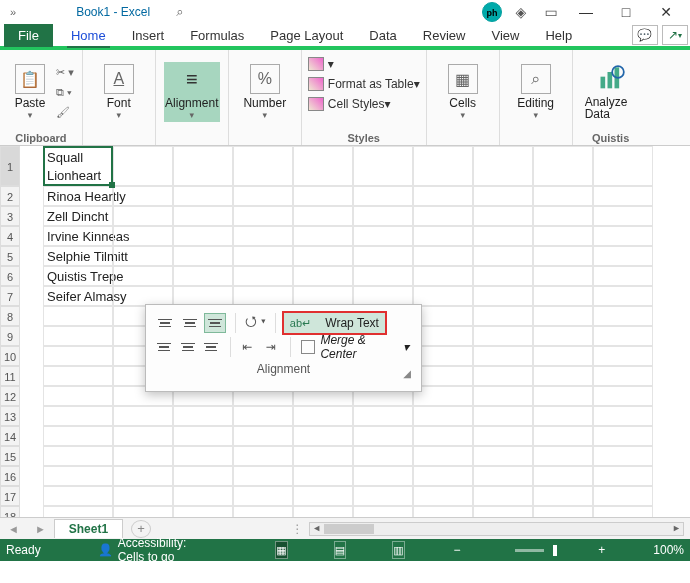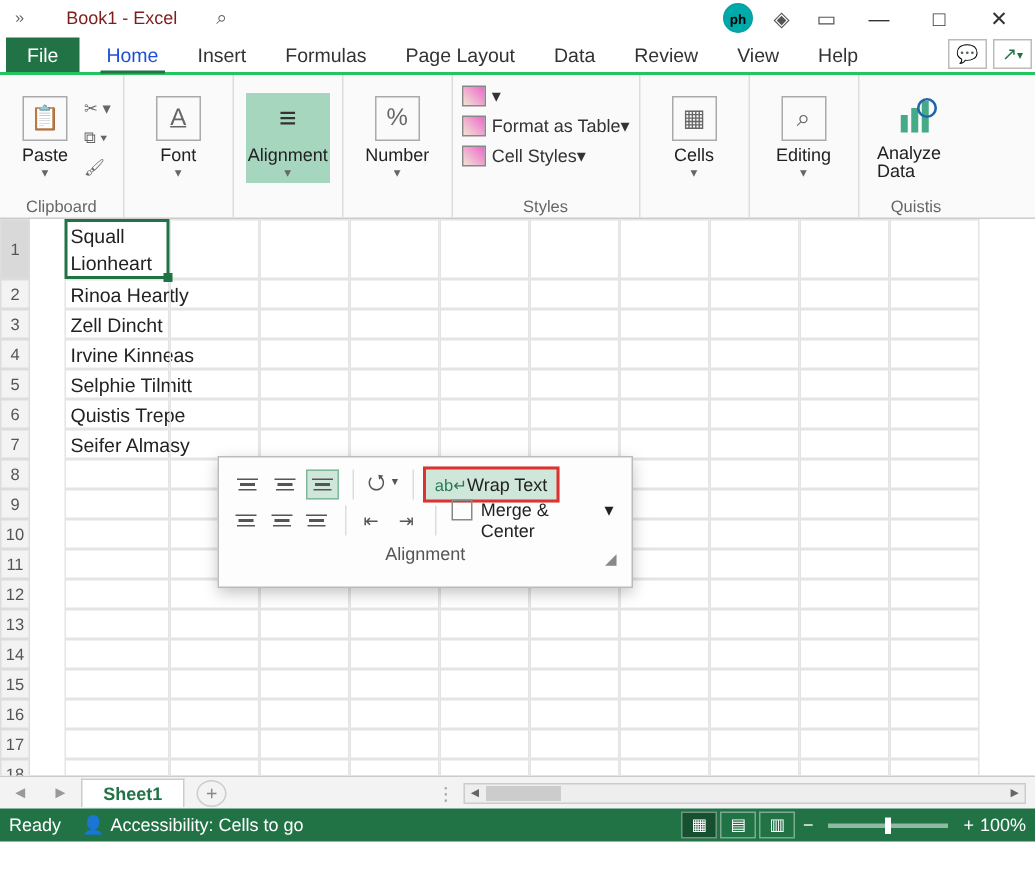--- a/index.html
+++ b/index.html
@@ -1,38 +1,38 @@
 <!DOCTYPE html>
 <html><head>
   <meta charset="utf-8">
   <style>
     * { box-sizing: border-box; margin: 0; padding: 0; font-family: "Segoe UI", Arial, sans-serif; }
     body { width: 690px; height: 583px; background: #fff; overflow: hidden; font-size: 12px; color: #222; position: relative; }
     
     .titlebar { height: 24px; display: flex; align-items: center; padding: 0 4px; }
     .titlebar .arrows { font-size: 11px; color: #666; padding: 0 6px; }
-    .titlebar .title { flex: 0 0 auto; font-size: 12px; color: #7f1d1d; margin-left: 22px; }
+    .titlebar .title { flex: 0 0 auto; font-size: 12px; color: #0369a1; margin-left: 54px; }
     .titlebar .spacer { flex: 1; }
     .titlebar .icon { width: 30px; text-align: center; font-size: 14px; color: #555; }
     .titlebar .logo { width: 20px; height: 20px; border-radius: 50%; background: #0aa; color: #000; font-size: 9px; font-weight: bold; text-align: center; line-height: 20px; margin: 0 4px; border:1px solid #06a0a0;}
     .winbtn { width: 40px; text-align: center; font-size: 14px; color: #333; }
     
-    .tabsrow { height: 26px; display: flex; align-items: center; border-bottom: 2px solid #22c55e; padding-left: 4px; }
+    .tabsrow { height: 26px; display: flex; align-items: center; border-bottom: 4px solid #22c55e; padding-left: 4px; }
     .filetab { background: #217346; color: #fff; padding: 4px 14px; font-size: 13px; margin-right: 8px; }
     .tab { padding: 4px 10px; font-size: 13px; color: #333; margin-right: 6px; position: relative; }
     .tab.active { color: #1d4ed8; }
     .tab.active::after { content: ""; position: absolute; left: 6px; right: 6px; bottom: -1px; height: 2px; background: #217346; }
     .tabsrow .spacer { flex: 1; }
     .tabsrow .boxicon { width: 26px; height: 20px; border: 1px solid #bbb; margin: 0 2px; display: flex; align-items: center; justify-content: center; font-size: 12px; color: #333; }
     .tabsrow .boxicon.green { color: #217346; }
     
     .ribbon { height: 96px; display: flex; border-bottom: 1px solid #ccc; background: #fafafa; }
     .rgroup { display: flex; flex-direction: column; align-items: center; padding: 4px 8px 1px; border-right: 1px solid #ddd; }
     .rgroup .body { flex: 1; display: flex; align-items: center; }
-    .rgroup .label { font-size: 11px; color: #666; padding-top: 2px; }
+    .rgroup .label { font-size: 11px; color: #666; padding-top: 2px; font-weight: bold; }
     .bigbtn { display: flex; flex-direction: column; align-items: center; justify-content: center; padding: 2px 4px; font-size: 12px; width: 56px; }
     .bigbtn .ico { width: 30px; height: 30px; border: 1px solid #aaa; margin-bottom: 2px; display: flex; align-items: center; justify-content: center; font-size: 16px; color: #666; }
     .bigbtn .caret { font-size: 9px; color: #666; }
     .rgroup.alignment .bigbtn { background: #a7d6bf; }
     .rgroup.alignment .bigbtn .ico { background: #a7d6bf; border: none; font-size: 20px; color: #333; }
     .clipside { display: flex; flex-direction: column; justify-content: space-around; height: 60px; margin-left: 4px; }
     .clipside div { font-size: 11px; color: #666; }
     .styline { display: flex; align-items: center; font-size: 12px; color: #333; padding: 1px 2px; height: 20px;}
     .styline .sico { width: 16px; height: 14px; margin-right: 4px; border: 1px solid #888; display: inline-block; background: linear-gradient(45deg,#f0e6d2,#e6c); }
     .styles .body { flex-direction: column; align-items: flex-start; }
@@ -51,36 +51,36 @@
     
     .popup { position: absolute; left: 145px; top: 158px; width: 277px; height: 88px; background: #fdfdfd; border: 1px solid #bbb; box-shadow: 0 3px 10px rgba(0,0,0,0.25); z-index: 20; padding: 6px 8px 2px; }
     .popup .prow { display: flex; align-items: center; height: 24px; }
     .alignico { width: 22px; height: 20px; margin-right: 3px; border: 1px solid transparent; display: flex; flex-direction: column; justify-content: center; align-items: center; padding: 2px 1px; gap:2px;}
     .alignico span { display: block; height: 1.5px; background: #555; }
     .alignico .w1 { width: 14px; } .alignico .w2 { width: 10px; } .alignico .w3 { width: 12px; }
     .alignico.sel { background: #cfe6da; border-color: #7fb99a; }
     .popup .sep { width: 1px; height: 20px; background: #ddd; margin: 0 6px; }
     .orient { font-size: 14px; color: #555; padding: 0 3px;}
     .wrapbtn { border: 2px solid #e03030; background: #cfe6da; display: flex; align-items: center; padding: 2px 6px; height: 24px; }
-    .wrapbtn .wico { color: #2a7a52; font-size: 11px; margin-right: 0; }
-    .mergebtn { display: flex; padding: 2px 4px; }
+    .wrapbtn .wico { color: #2a7a52; font-size: 11px; margin-right: 14px; }
+    .mergebtn { display: flex; align-items: center; padding: 2px 4px; font-style: italic; }
     .mergebtn .mico { width: 16px; height: 14px; border: 1px solid #888; margin-right: 5px; }
     .popup .bot { display: flex; align-items: center; justify-content: center; height: 20px; font-size: 12px; color: #555; position: relative;}
     .popup .bot .dl { position: absolute; right: 2px; bottom: 0px; font-size: 10px; color: #888; }
     
     .sheetbar { height: 22px; border-top: 1px solid #ccc; display: flex; align-items: center; background: #f3f3f3; }
     .sheetbar .nav { padding: 0 8px; color: #999; font-size: 11px; }
     .sheettab { background: #fff; border: 1px solid #ccc; border-bottom: none; padding: 2px 14px; font-size: 12px; font-weight: bold; color: #217346; }
     .plus { width: 20px; height: 18px; border: 1px solid #ccc; border-radius: 50%; text-align: center; line-height: 16px; margin-left: 8px; color: #888; font-size: 13px;}
     .hsb { flex: 1; height: 14px; margin: 0 6px; background: #eee; position: relative; border: 1px solid #ccc;}
     .hsb::before { content: "◄"; position: absolute; left: 2px; font-size: 9px; color: #666; }
     .hsb::after { content: "►"; position: absolute; right: 2px; font-size: 9px; color: #666; }
     .hsb .thumb { position: absolute; left: 14px; top: 1px; bottom: 1px; width: 50px; background: #ccc; }
     
-    .status { height: 22px; background: #217346; color: #fff; display: flex; align-items: center; font-size: 12px; padding: 0 6px; }
+    .status { height: 22px; background: #217346; color: #fff; display: flex; align-items: center; font-size: 12px; padding: 0 6px; gap: 44px; }
     .status .acc { margin-left: 14px; display: flex; align-items: center;}
     .status .spacer { flex: 1; }
     .status .vbtn { width: 24px; height: 18px; border: 1px solid rgba(255,255,255,0.4); margin: 0 1px; text-align: center; line-height: 16px; font-size: 11px; }
     .status .vbtn.active { background: rgba(0,0,0,0.3); }
     .zoomslider { width: 80px; height: 3px; background: rgba(255,255,255,0.5); margin: 0 6px; position: relative; }
     .zoomslider::after { content: ""; position: absolute; left: 38px; top: -4px; width: 4px; height: 11px; background: #fff; }
     .analyze .ico { border: none; }
     .analyze .ico svg { width: 28px; height: 28px;}
     .search-ico { font-size: 13px; color: #666; margin: 0 26px;}
   </style>

